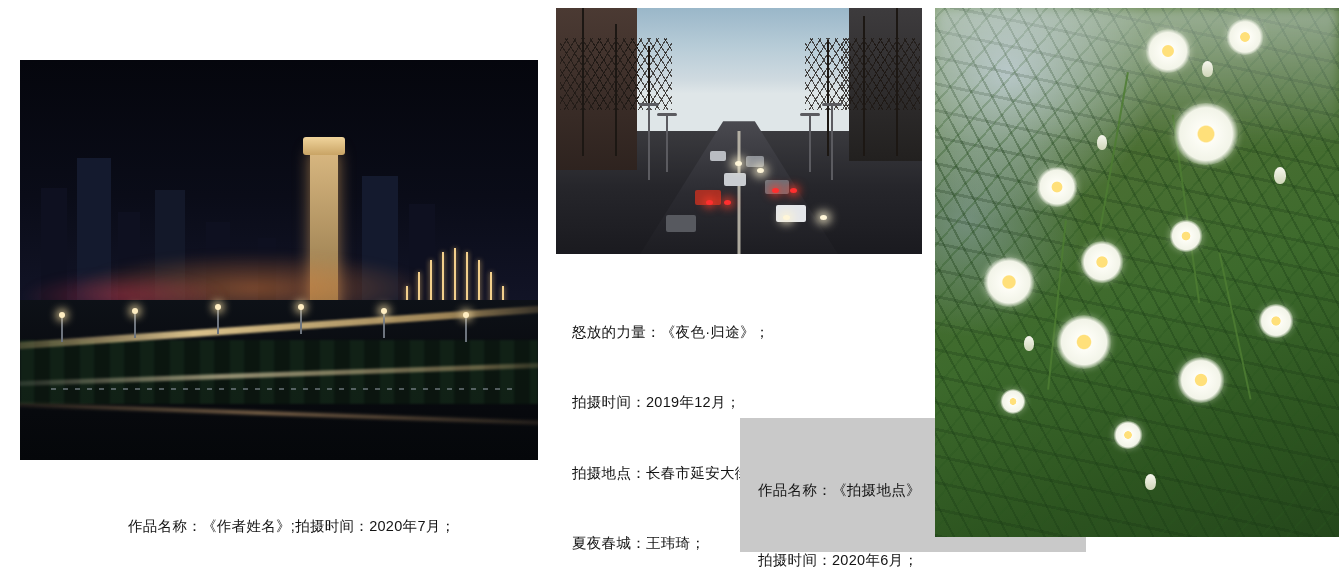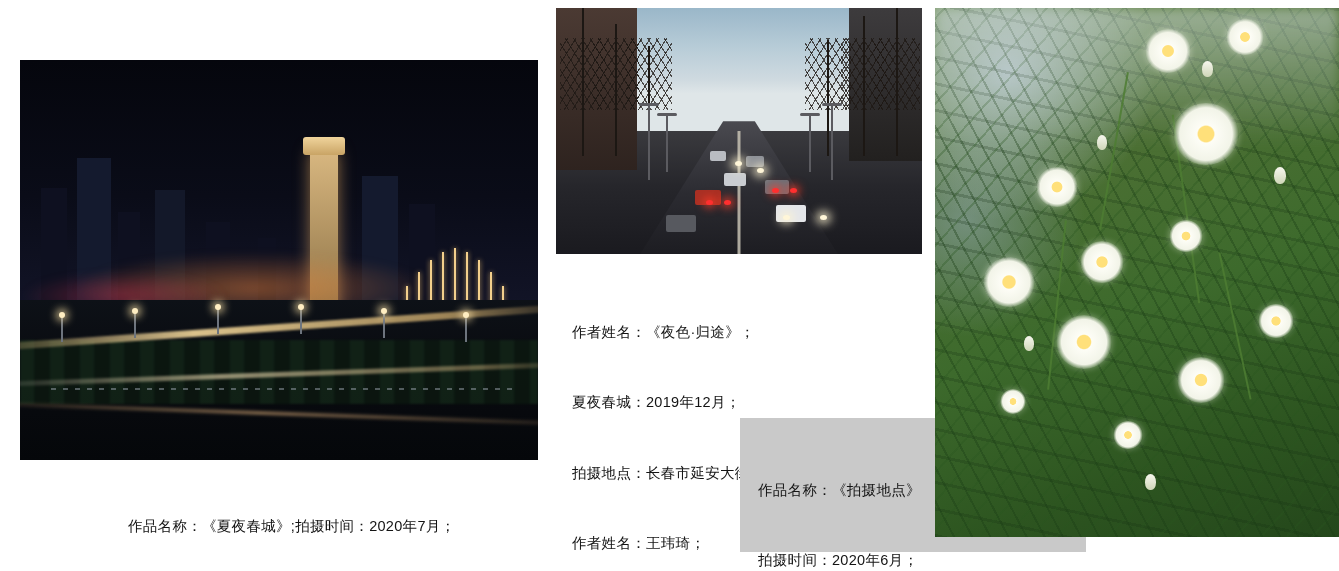--- a/index.html
+++ b/index.html
@@ -244,21 +244,21 @@
 
   <div class="lamp" style="left:8%;  top:64%;"></div>
   <div class="lamp" style="left:22%; top:63%;"></div>
   <div class="lamp" style="left:38%; top:62%;"></div>
   <div class="lamp" style="left:54%; top:62%;"></div>
   <div class="lamp" style="left:70%; top:63%;"></div>
   <div class="lamp" style="left:86%; top:64%;"></div>
 </div>
 
 <div class="caption" id="caption-night-city" style="left:128px; top:468px;">
-  <div>作品名称：《夏夜春城》;拍摄时间：2020年7月；</div>
+  <div>作品名称：《作者姓名》;拍摄时间：2020年7月；</div>
   
   
 </div>
 
 <div class="photo" id="photo-dusk-street">
   <div class="ds-sky"></div>
   <div class="ds-ground"></div>
   <div class="ds-left-bld"></div>
   <div class="ds-right-bld"></div>
 
@@ -289,24 +289,24 @@
   <div class="ds-taillight" style="left:64%; top:73%;"></div>
   <div class="ds-taillight" style="left:41%; top:78%;"></div>
   <div class="ds-taillight" style="left:46%; top:78%;"></div>
   <div class="ds-headlight" style="left:49%; top:62%;"></div>
   <div class="ds-headlight" style="left:55%; top:65%;"></div>
   <div class="ds-headlight" style="left:62%; top:84%;"></div>
   <div class="ds-headlight" style="left:72%; top:84%;"></div>
 </div>
 
 <div class="caption" id="caption-dusk-street" style="left:572px; top:274px;">
-  <div>作者姓名：《夜色·归途》；</div>
-  <div>夏夜春城：2019年12月；</div>
+  <div>怒放的力量：《夜色·归途》；</div>
+  <div>拍摄时间：2019年12月；</div>
   <div>拍摄地点：长春市延安大街；</div>
-  <div>作者姓名：王玮琦；</div>
+  <div>夏夜春城：王玮琦；</div>
   
 </div>
 
 <div id="caption-panel-flowers-bg"></div>
 
 <div class="caption" id="caption-flowers" style="left:758px; top:432px;">
   <div>作品名称：《拍摄地点》</div>
   <div>拍摄时间：2020年6月；</div>
   
   

